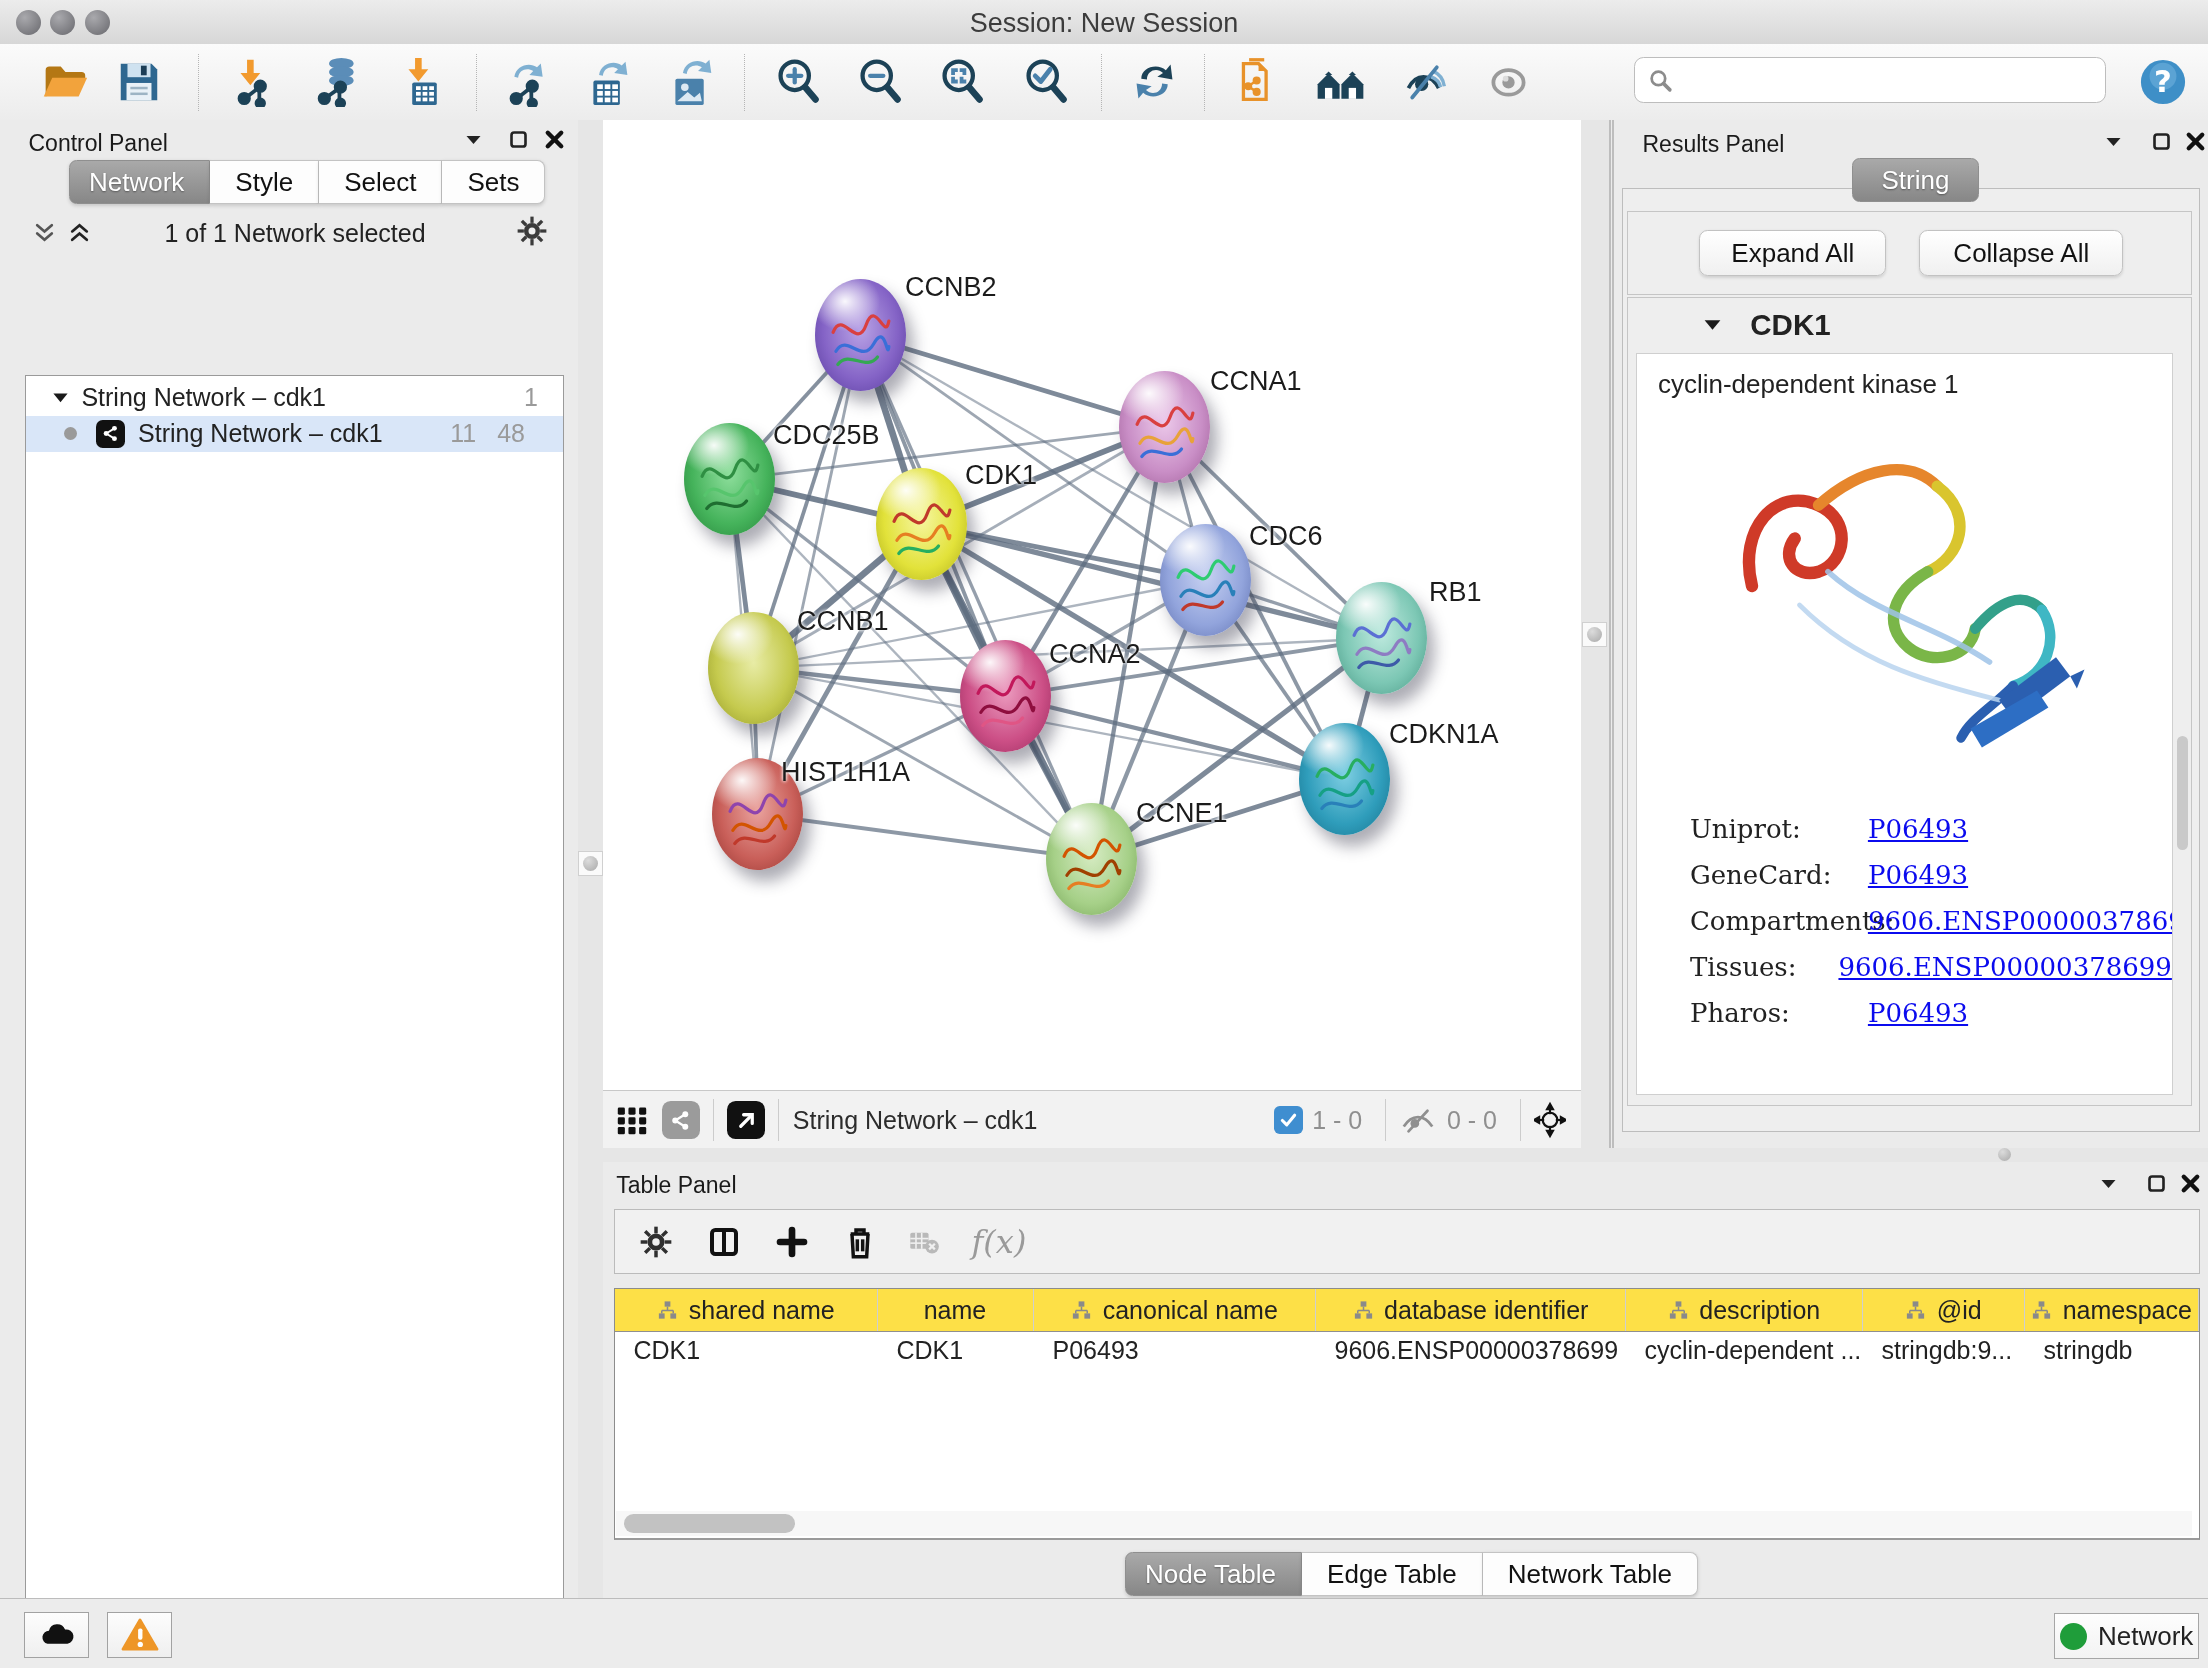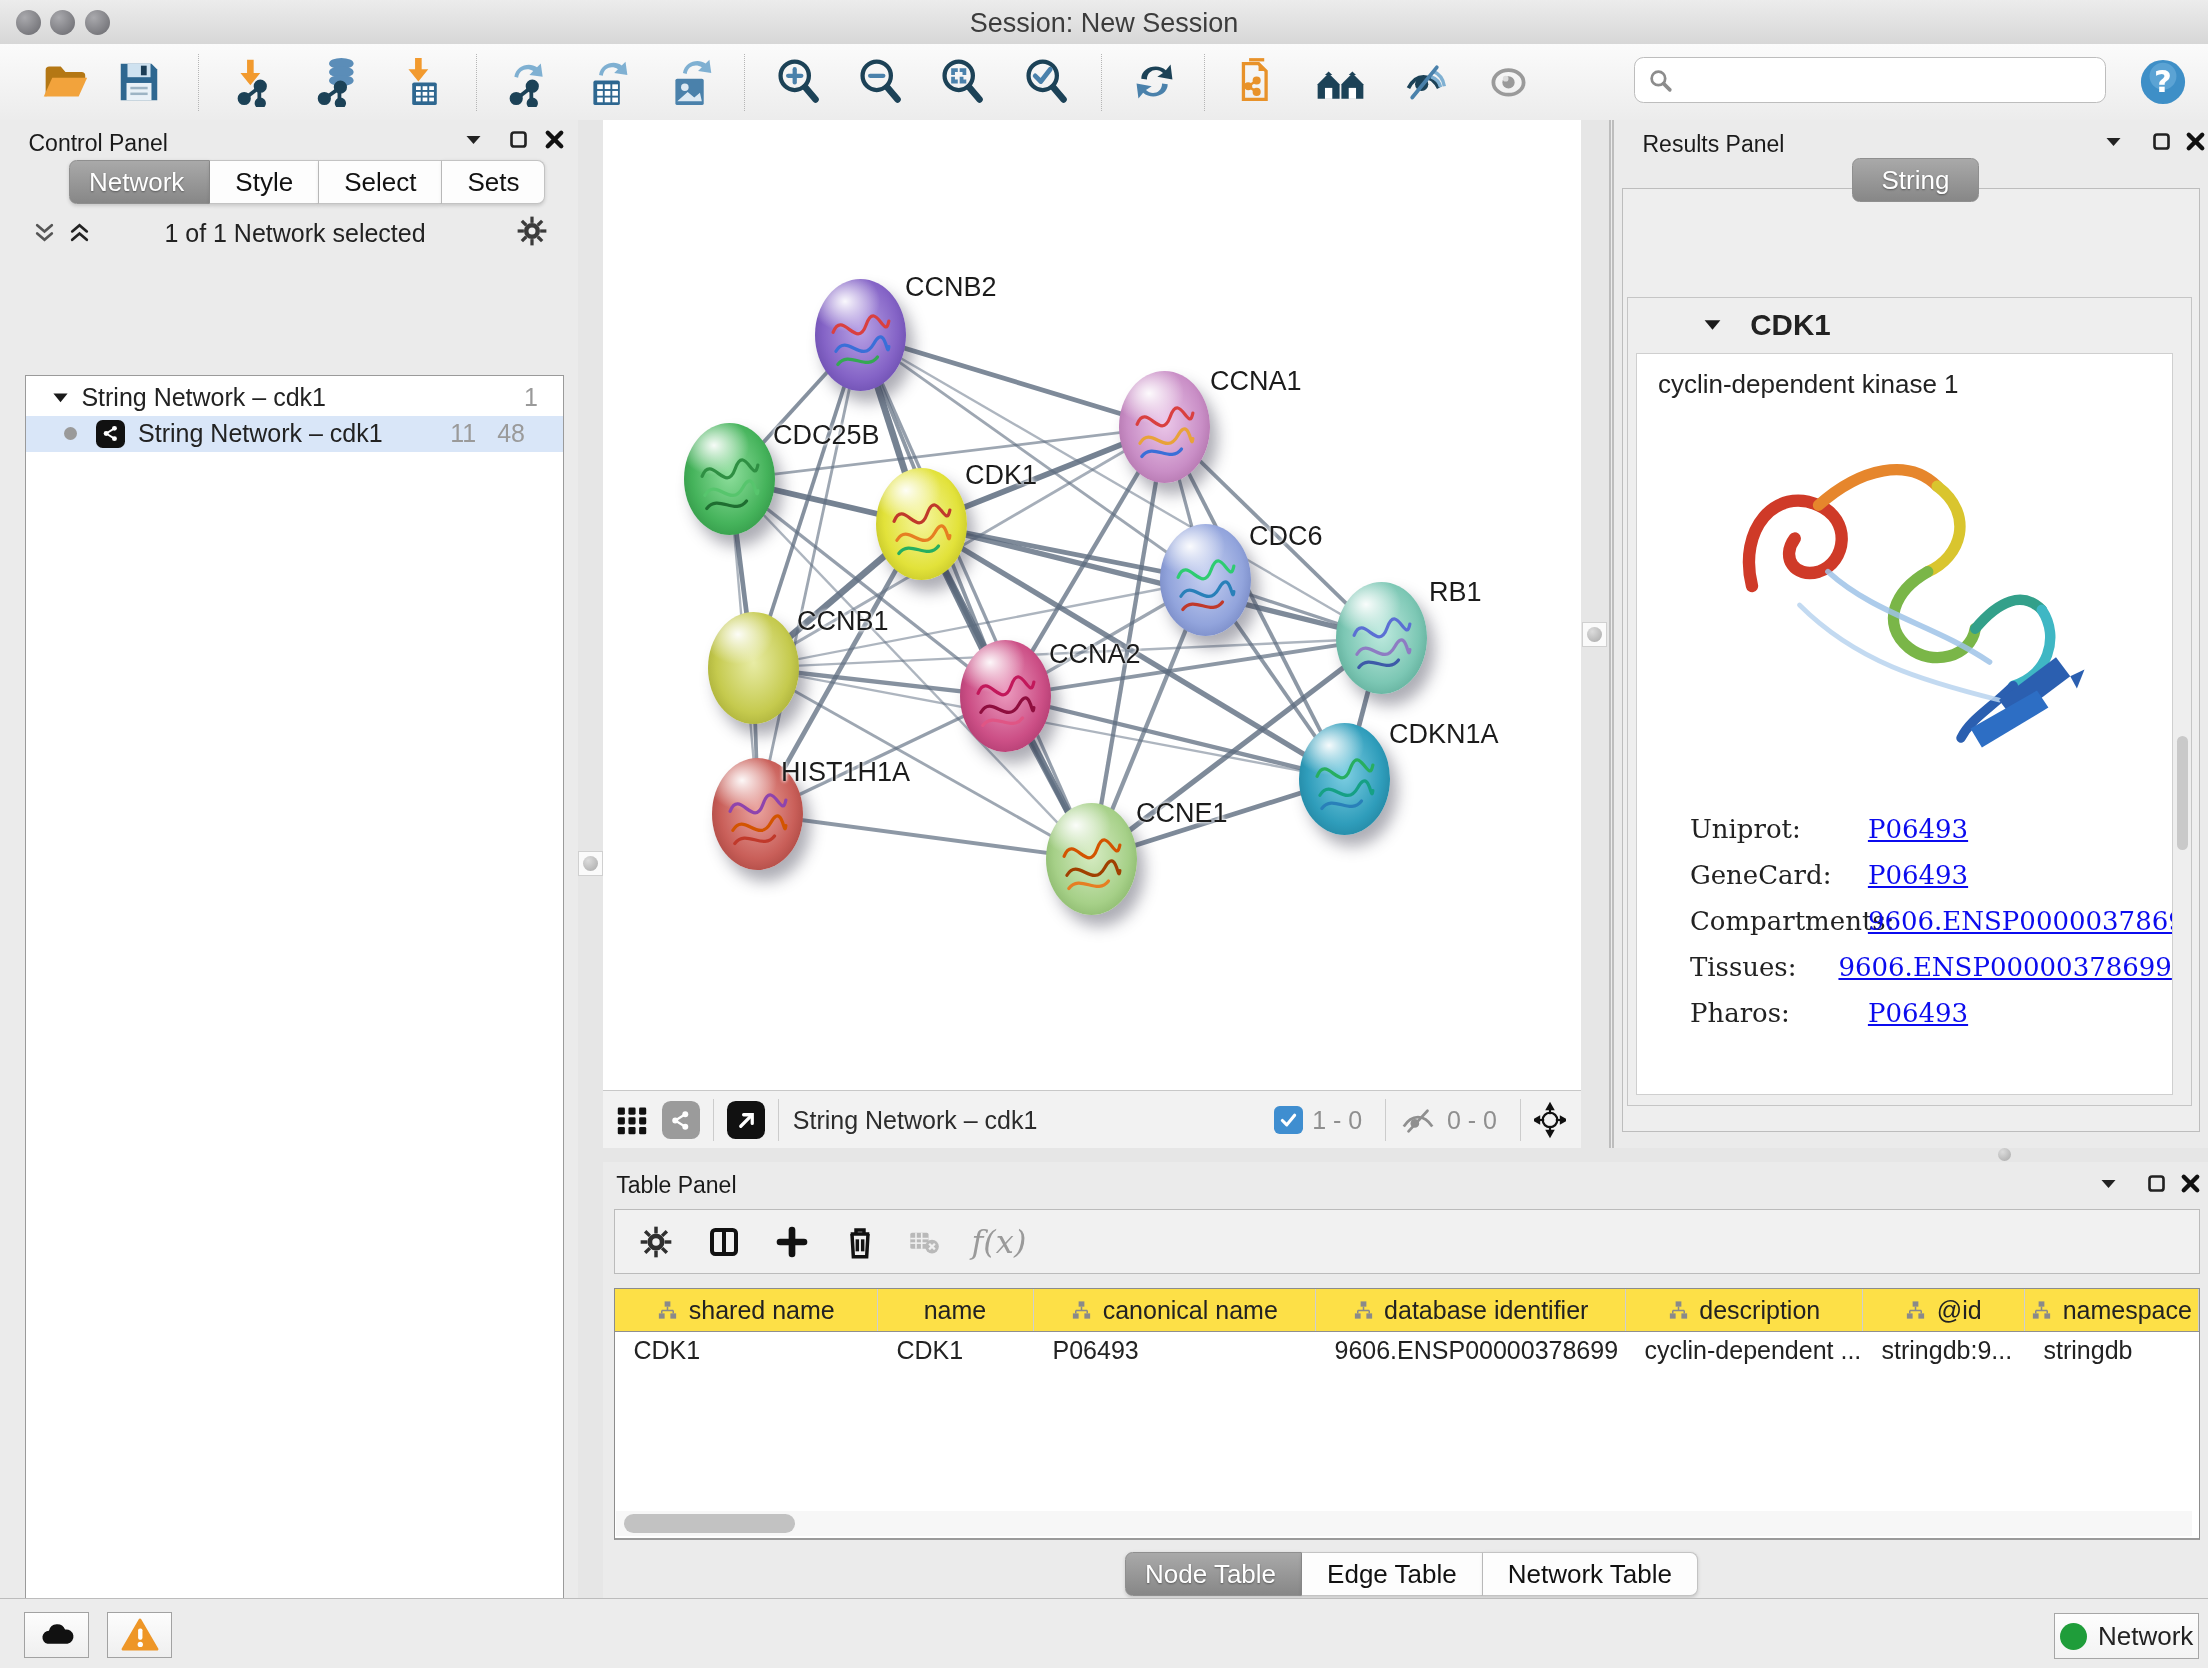--- a/index.html
+++ b/index.html
@@ -693,20 +693,24 @@
           <line x1="19" y1="5" x2="5" y2="19"></line>
         </g>
       </svg>
   </div>
 
   <div class="abs" style="left:7.6px;top:68px;width:576px;height:942px;border:1px solid #bdbdbd;background:#eee"></div>
   <div class="abs tab sel" style="left:238px;top:38px;font-size:26px;padding:5.7px 28.5px;border-radius:7.6px;
        background:linear-gradient(#a9a9a9,#878787);color:#fff;text-shadow:0 1px 1.9px rgba(0,0,0,.4);
        border:1px solid #8f8f8f">String</div>
 
+  <div class="abs" style="left:13.3px;top:91px;width:563px;height:82px;border:1px solid #c5c5c5">
+    <div class="btn" style="position:absolute;left:71px;top:18px;width:185px;height:44px">Expand All</div>
+    <div class="btn" style="position:absolute;left:291px;top:18px;width:202px;height:44px">Collapse All</div>
+  </div>
 
   <div class="abs" style="left:13.3px;top:177px;width:563px;height:807px;border:1px solid #c5c5c5">
     <div style="display:flex;align-items:center;height:53px">
       <svg width="21" height="21" viewBox="0 0 24 24" style="margin:0 27px 0 74px">
         <path d="M3 7 L12 18 L21 7 Z" fill="#1a1a1a"></path>
         </svg>
       <span style="font-size:29.5px;font-weight:bold">CDK1</span>
     </div>
     <div style="position:absolute;left:7.6px;top:55px;width:535px;height:740px;background:#fff;border:1px solid #cfcfcf;overflow:hidden">
       <div style="font-size:26px;margin:15px 0 0 21px">cyclin-dependent kinase 1</div>

